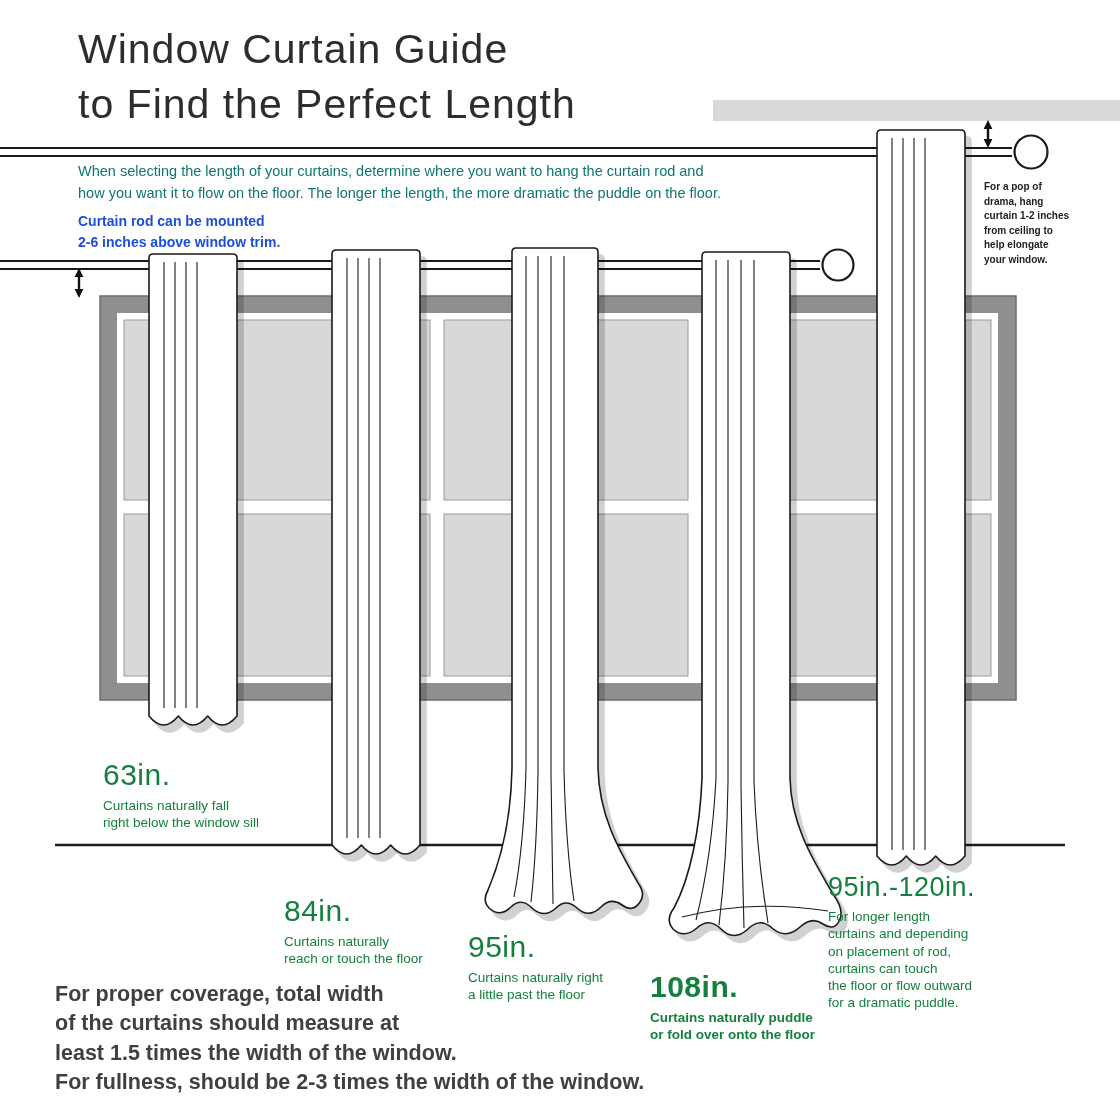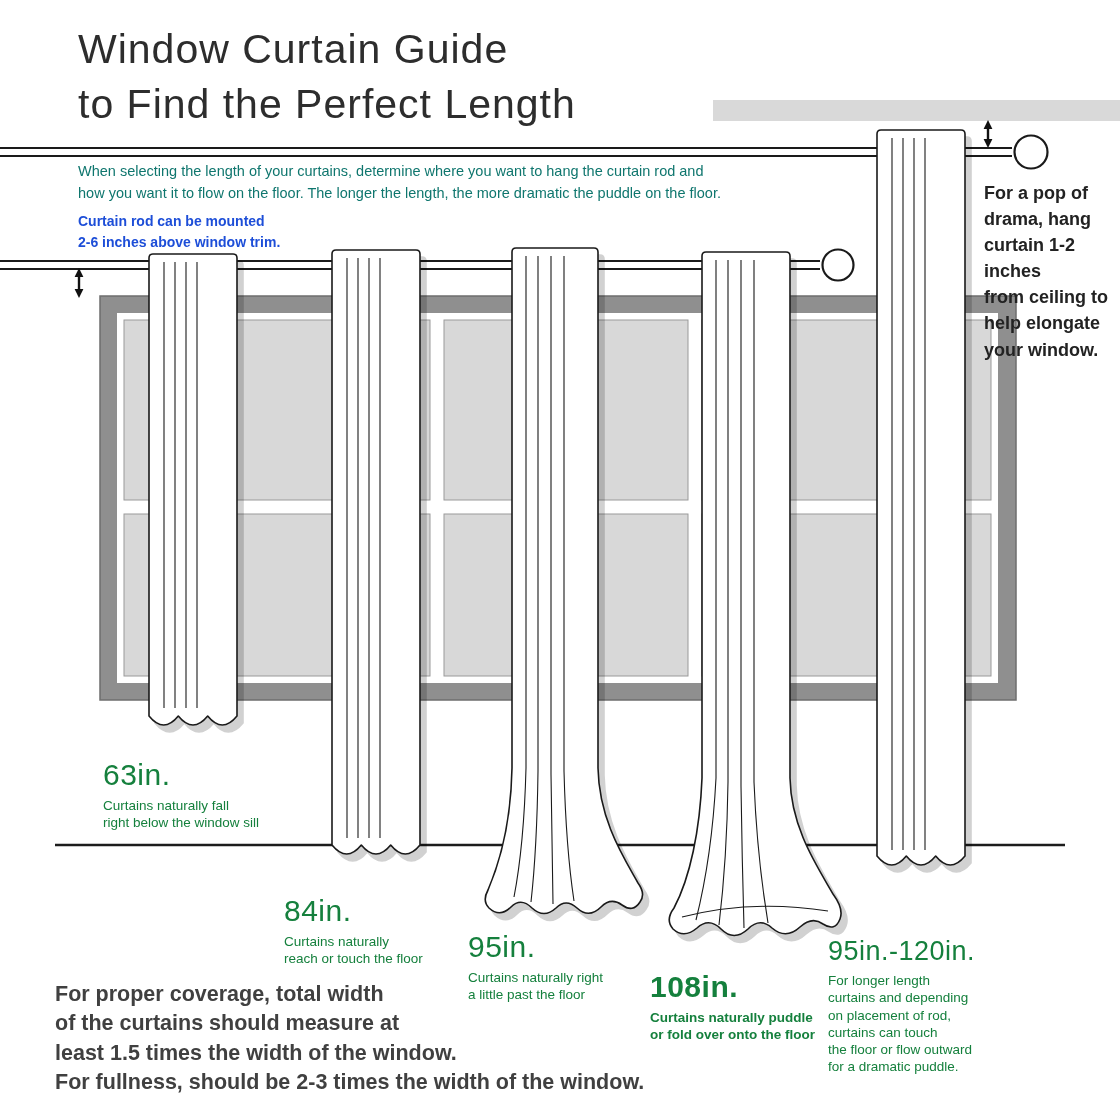--- a/index.html
+++ b/index.html
@@ -7,29 +7,29 @@
     width:1120px;height:1120px;background:#ffffff;
     font-family:"Liberation Sans", sans-serif;color:#262626;
     position:relative;overflow:hidden;
   }
   .stage{position:absolute;left:0;top:0;width:923px;height:1120px;}
   svg.art{position:absolute;left:0;top:0;}
   .txt{position:absolute;white-space:pre-line;}
   .title{left:78px;top:22px;font-size:41px;line-height:1.35;font-weight:500;letter-spacing:1px;color:#2d2d2d;}
   .intro{left:78px;top:161px;font-size:14.5px;line-height:1.5;color:#0f766e;}
   .rod-note{left:78px;top:211px;font-size:14px;line-height:1.5;font-weight:bold;color:#1d4ed8;}
-  .drama-note{left:984px;top:180px;width:132px;font-size:18px;line-height:1.45;font-weight:bold;color:#222222;}
+  .drama-note{left:984px;top:180px;width:132px;font-size:10px;line-height:1.45;font-weight:bold;color:#222222;}
   .curtain-label{position:absolute;text-align:left;color:#15803d;}
   .curtain-label .size{font-size:30px;letter-spacing:.5px;}
   .curtain-label .cap{font-size:13.5px;line-height:1.28;margin-top:5px;white-space:pre-line;}
   .lab1{left:103px;top:758px;width:180px;}
   .lab2{left:284px;top:894px;width:180px;}
   .lab3{left:468px;top:930px;width:185px;}
   .lab4{left:650px;top:970px;width:190px;font-weight:bold;}
-  .lab5{left:828px;top:936px;width:195px;}
+  .lab5{left:828px;top:872px;width:195px;}
   .lab5 .size{font-size:27px;}
   .footer{left:55px;top:980px;font-size:21.5px;line-height:1.37;font-weight:bold;color:#404040;}
 
   
   .curtain{fill:#ffffff;stroke:#1a1a1a;stroke-width:1.6;stroke-linejoin:round;}
   .fold{fill:none;stroke:#1a1a1a;stroke-width:1.1;}
   .rodline{stroke:#1a1a1a;stroke-width:2.2;}
   .finial{fill:#ffffff;stroke:#1a1a1a;stroke-width:2.2;}
   .arrow{stroke:#111111;stroke-width:2.4;}
   .arrowhead{fill:#111111;stroke:none;}

